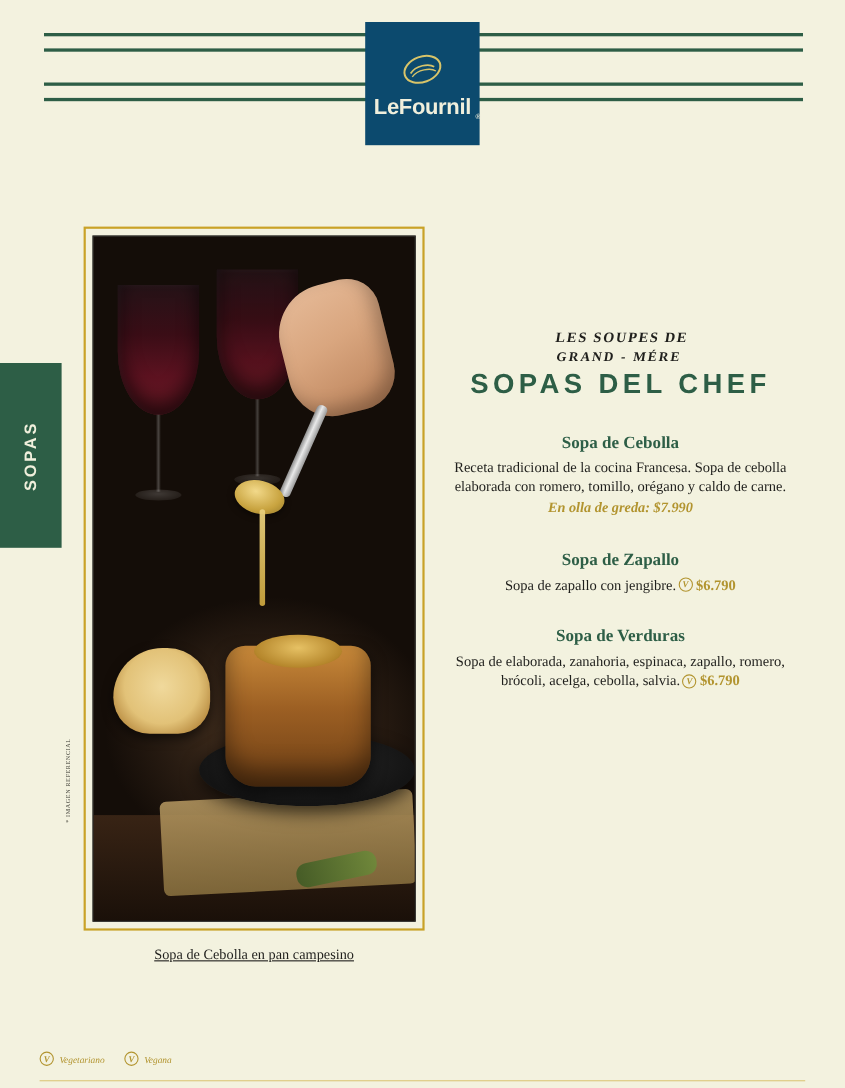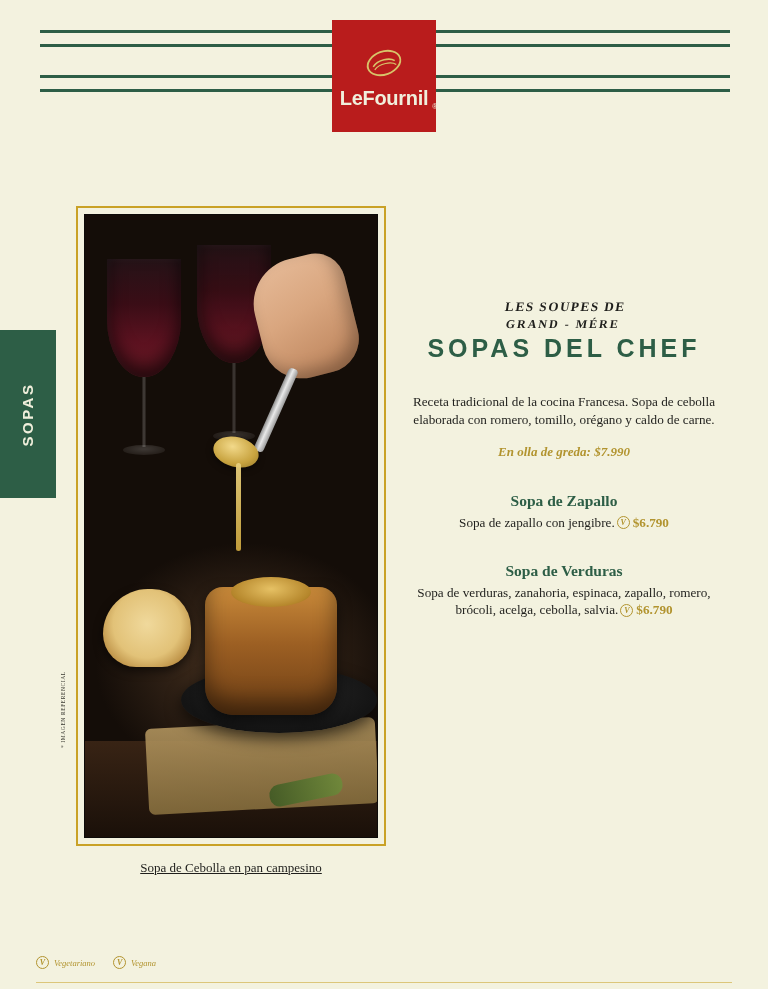--- a/index.html
+++ b/index.html
@@ -28,21 +28,21 @@
   .top-lines .ln:nth-child(1) { top: 0px; }
   .top-lines .ln:nth-child(2) { top: 14px; }
   .top-lines .ln:nth-child(3) { top: 45px; }
   .top-lines .ln:nth-child(4) { top: 59px; }
 
   
   .logo-box {
     position: absolute;
     left: 332px; top: 20px;
     width: 104px; height: 112px;
-    background: #b91c1c;
+    background: #0c4a6e;
     display: flex;
     flex-direction: column;
     align-items: center;
     justify-content: center;
     z-index: 4;
   }
   .logo-mark {
     width: 46px; height: 40px;
     margin-bottom: 4px;
   }
@@ -267,21 +267,20 @@
     font-size: 15.5px;
     font-weight: bold;
     margin-bottom: 4px;
   }
   .dish-desc {
     font-size: 13.2px;
     line-height: 1.35;
     color: #1f1f1c;
   }
   .price-lines {
-    margin-top: 14px;
     color: #b2942f;
     font-style: italic;
     font-size: 13px;
     line-height: 1.5;
     font-weight: bold;
   }
   .inline-price {
     color: #b2942f;
     font-weight: bold;
     white-space: nowrap;
@@ -383,39 +382,40 @@
 
   <div class="eyebrow">
     <span>LES SOUPES DE</span>
     <span class="l2">GRAND - MÉRE</span>
   </div>
 
   <div class="section-title">SOPAS DEL CHEF</div>
 
   
   <div class="dish">
+    <div class="dish-name">Sopa de Cebolla</div>
     <div class="dish-desc">Receta tradicional de la cocina Francesa. Sopa de cebolla elaborada con romero, tomillo, orégano y caldo de carne.</div>
     <div class="price-lines">
       <div>En olla de greda: $7.990</div>
     </div>
   </div>
 
   
   <div class="dish spaced">
     <div class="dish-name">Sopa de Zapallo</div>
     <div class="dish-desc">
       <span>Sopa de zapallo con jengibre.</span><span class="badge">V</span><span class="inline-price">$6.790</span>
     </div>
   </div>
 
   
   <div class="dish spaced">
     <div class="dish-name">Sopa de Verduras</div>
     <div class="dish-desc">
-      <span>Sopa de verduras, zanahoria, espinaca, zapallo, romero, brócoli, acelga, cebolla, salvia.</span><span class="badge">V</span><span class="inline-price">$6.790</span>
+      <span>Sopa de elaborada, zanahoria, espinaca, zapallo, romero, brócoli, acelga, cebolla, salvia.</span><span class="badge">V</span><span class="inline-price">$6.790</span>
     </div>
   </div>
 
 </div>
 
 <div class="legend">
   <div class="item">
     <span class="badge">V</span>
     <span class="lbl">Vegetariano</span>
   </div>

